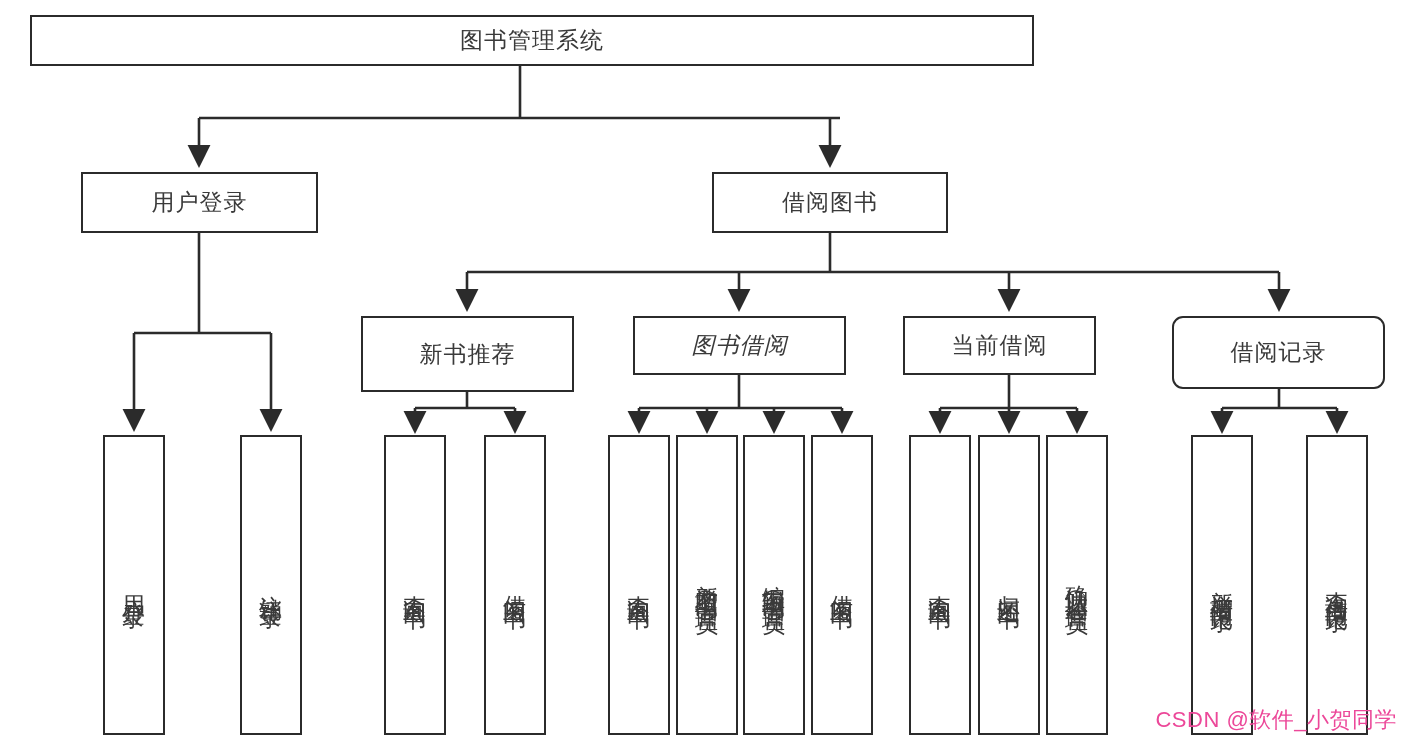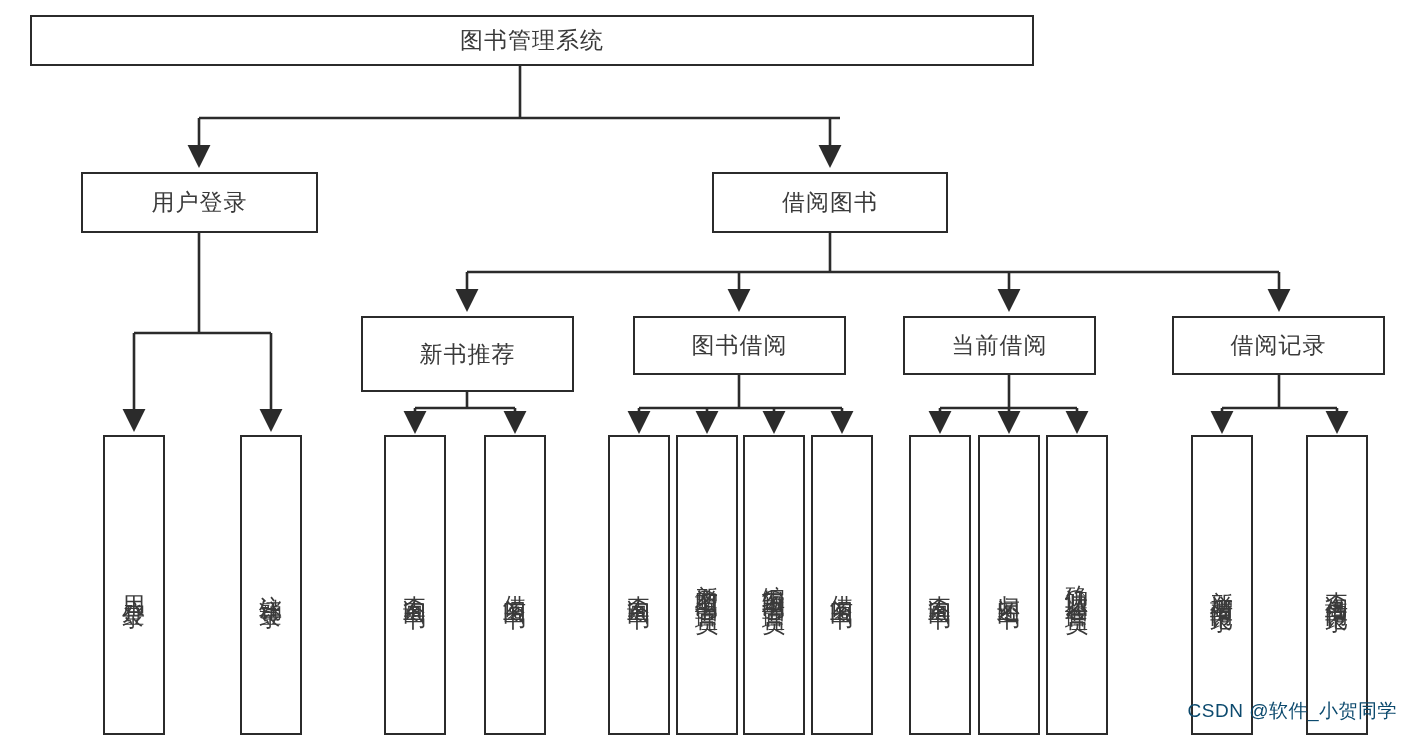--- a/index.html
+++ b/index.html
@@ -38,23 +38,23 @@
   }
   .node.vert .lbl{
     writing-mode:vertical-rl;
     text-orientation:upright;
     white-space:nowrap;
     display:block;
   }
   .watermark{
     position:absolute;
     right:8px;
-    bottom:23px;
-    font-size:19px;
-    color:#0c4a6e;
+    bottom:12px;
+    font-size:22px;
+    color:#ec4899;
     letter-spacing:0.5px;
     white-space:nowrap;
     pointer-events:none;
   }
 </style>
 </head>
 <body>
 
 <div id="diagram-root">
 
@@ -115,27 +115,27 @@
   <div class="node horiz" style="left:81px;top:172px;width:237px;height:61px;">
     <span class="lbl">用户登录</span>
   </div>
   <div class="node horiz" style="left:712px;top:172px;width:236px;height:61px;">
     <span class="lbl">借阅图书</span>
   </div>
 
   <div class="node horiz" style="left:361px;top:316px;width:213px;height:76px;text-align:center;">
     <span class="lbl">新书推荐</span>
   </div>
-  <div class="node horiz" style="left:633px;top:316px;width:213px;height:59px;">
+  <div class="node horiz" style="left:633px;top:316px;width:213px;height:59px;font-style:italic;">
     <span class="lbl">图书借阅</span>
   </div>
   <div class="node horiz" style="left:903px;top:316px;width:193px;height:59px;">
     <span class="lbl">当前借阅</span>
   </div>
-  <div class="node horiz" style="left:1172px;top:316px;width:213px;height:59px;">
+  <div class="node horiz" style="left:1172px;top:316px;width:213px;height:73px;border-radius:11px;">
     <span class="lbl">借阅记录</span>
   </div>
 
   <div class="node vert" style="left:103px;top:435px;width:62px;height:300px;">
     <span class="lbl">用户登录</span>
   </div>
   <div class="node vert" style="left:240px;top:435px;width:62px;height:300px;">
     <span class="lbl">注销登录</span>
   </div>
 

